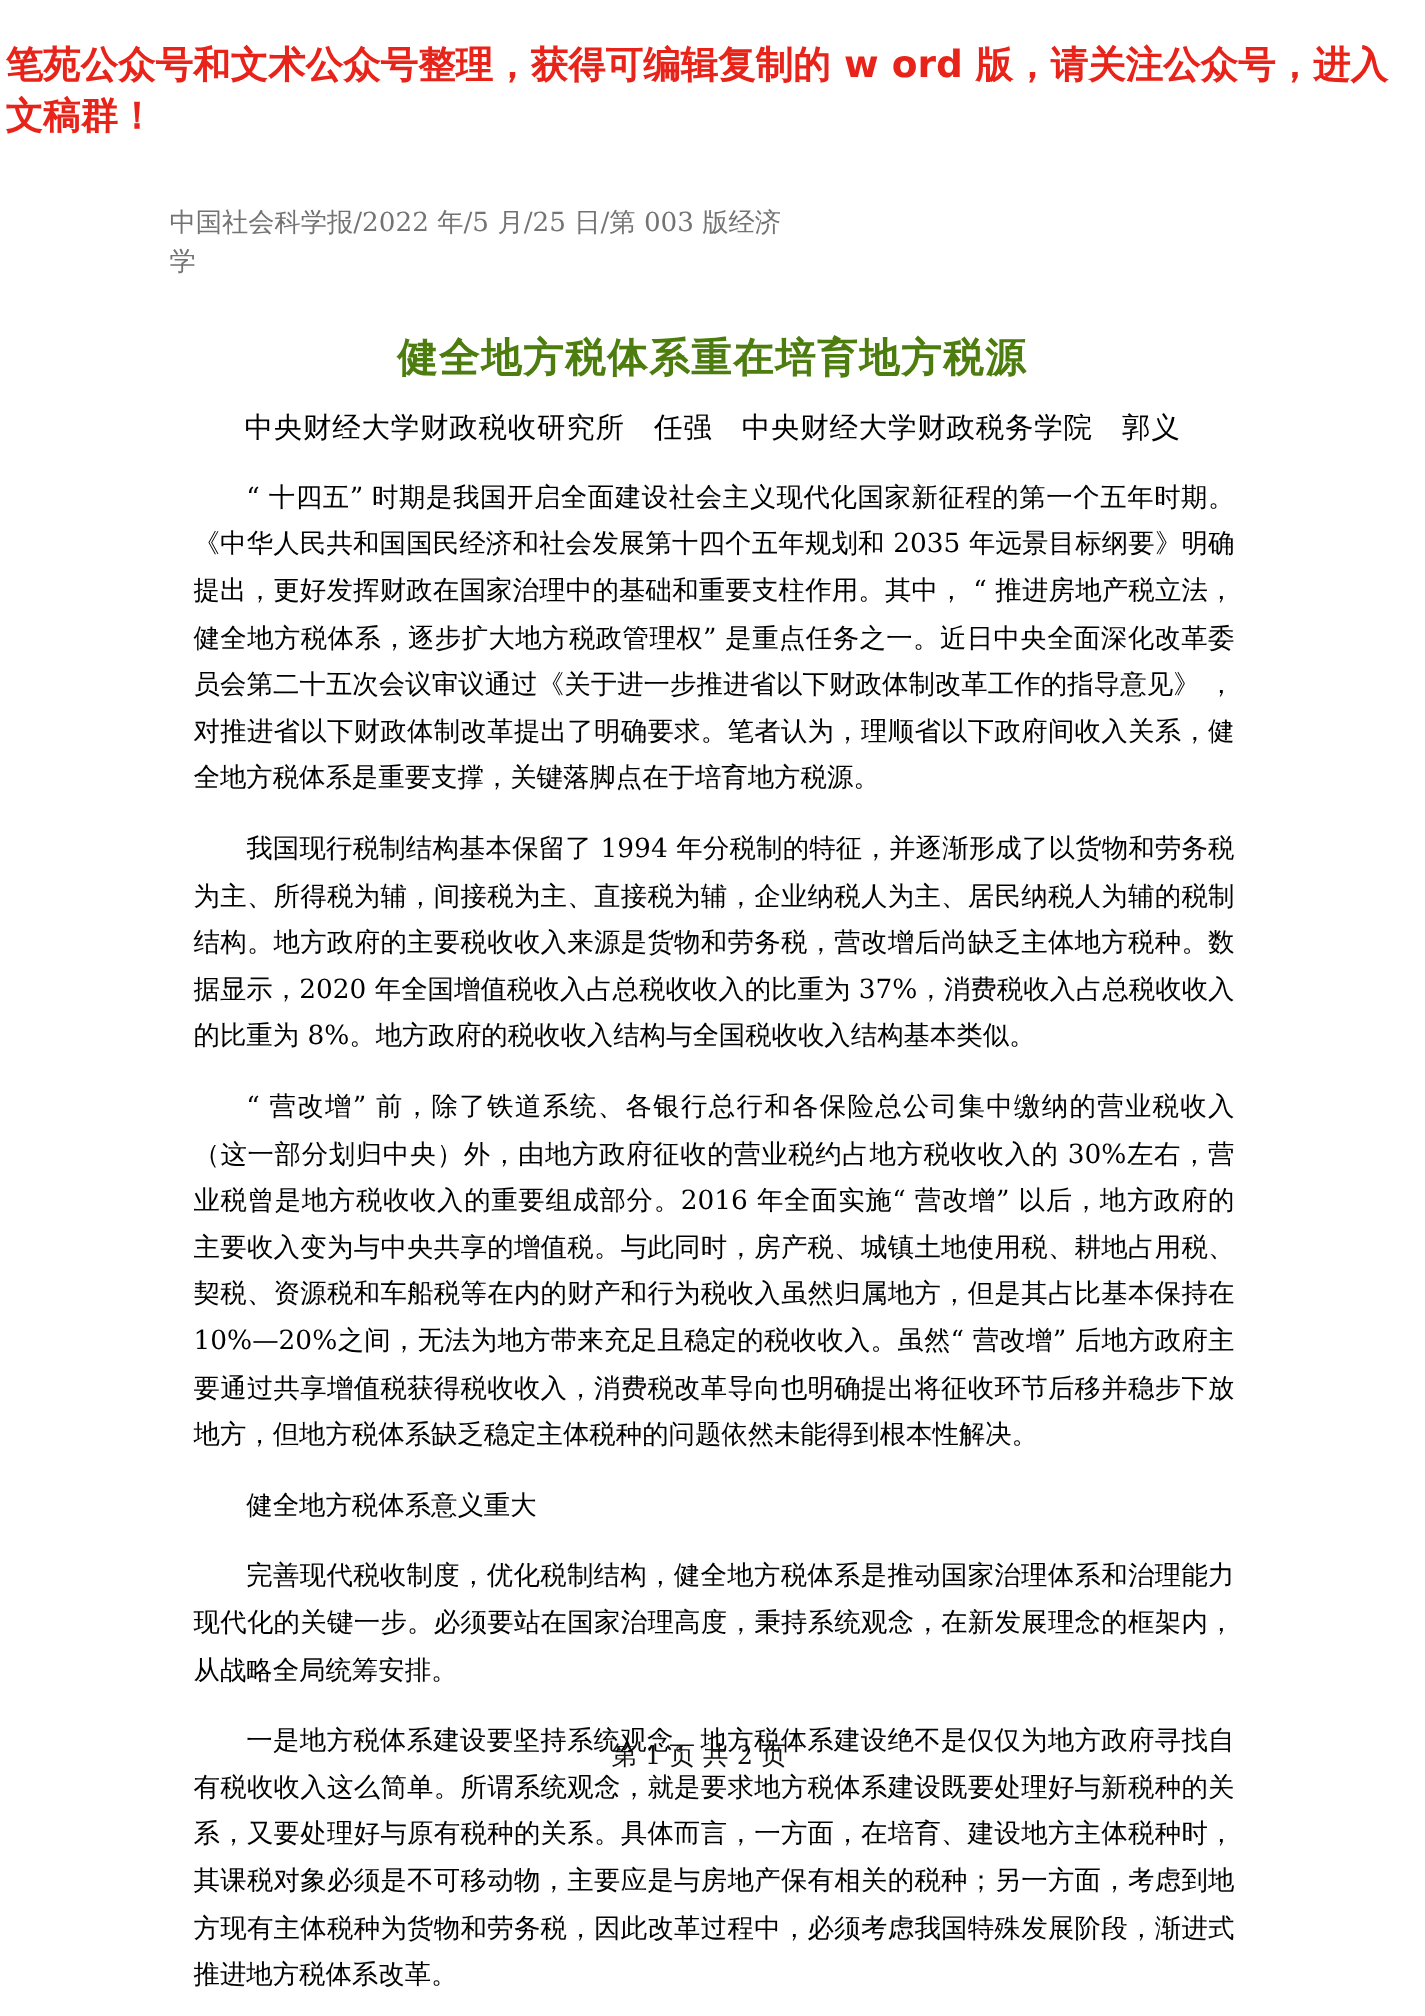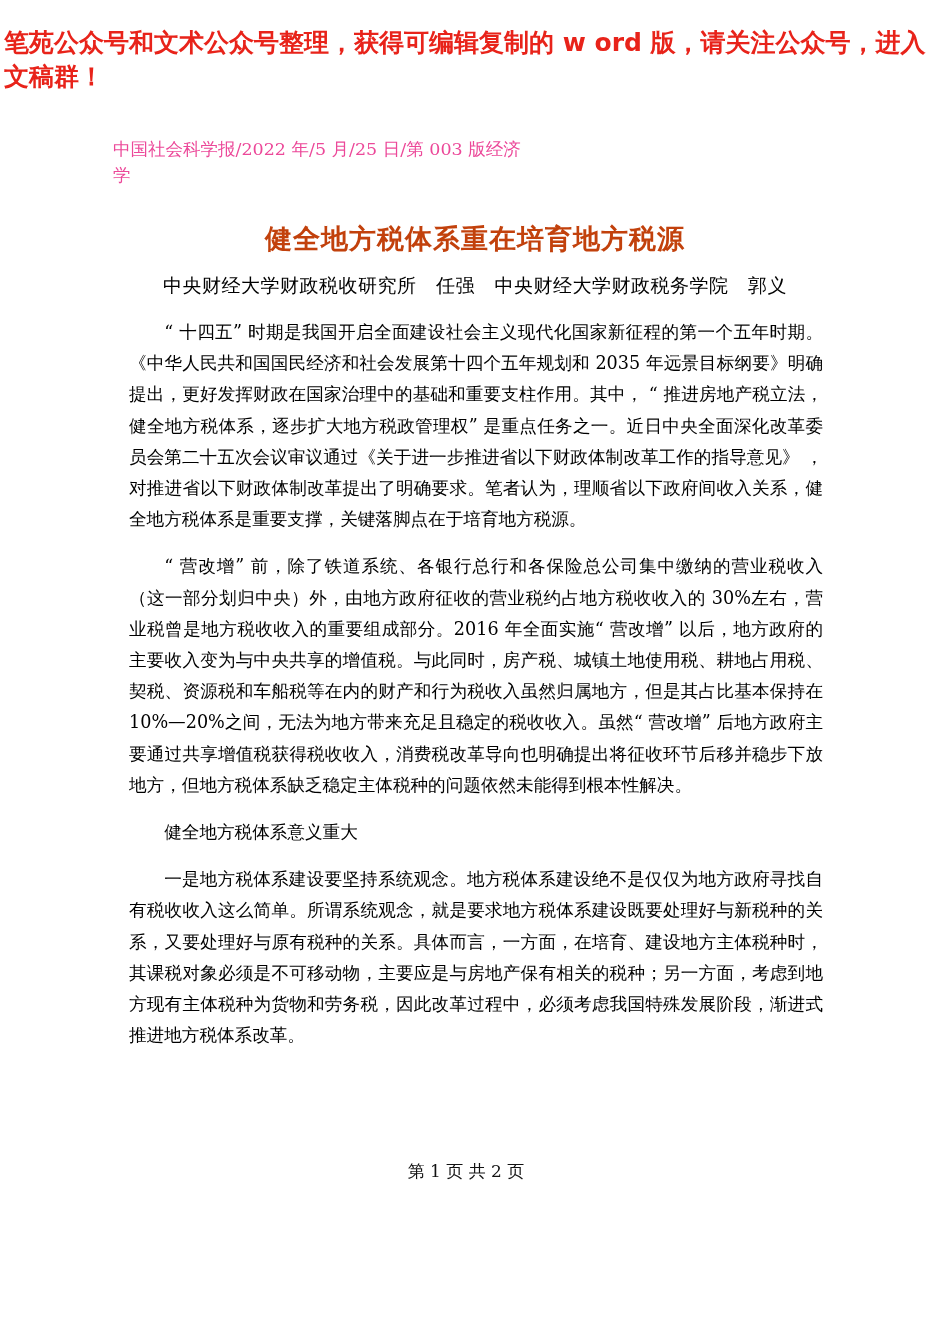--- a/index.html
+++ b/index.html
@@ -37,36 +37,36 @@
   }
 
   
   .source-line {
     position: absolute;
     left: 113px;
     top: 136px;
     width: 420px;
     font-size: 17.5px;
     line-height: 26px;
-    color: #ec4899;
+    color: #737373;
   }
 
   
   .article-title {
     position: absolute;
     left: 0;
     top: 203px;
     width: 950px;
     text-align: center;
     font-family: "DejaVu Sans", "Liberation Sans", sans-serif;
     font-weight: 700;
     font-size: 27px;
     line-height: 36px;
     letter-spacing: 1px;
-    color: #c2410c;
+    color: #4d7c0f;
   }
 
   
   .byline {
     position: absolute;
     left: 0;
     top: 258px;
     width: 950px;
     text-align: center;
     font-size: 19px;
@@ -119,21 +119,23 @@
   <div class="promo-banner">笔苑公众号和文术公众号整理，获得可编辑复制的 w ord 版，请关注公众号，进入文稿群！</div>
 
   <div class="source-line">中国社会科学报/2022 年/5 月/25 日/第  003 版经济学</div>
 
   <h1 class="article-title">健全地方税体系重在培育地方税源</h1>
 
   <div class="byline">中央财经大学财政税收研究所　任强　中央财经大学财政税务学院　郭义</div>
 
   <div class="body-col">
     <p>“ 十四五” 时期是我国开启全面建设社会主义现代化国家新征程的第一个五年时期。《中华人民共和国国民经济和社会发展第十四个五年规划和 2035 年远景目标纲要》明确提出，更好发挥财政在国家治理中的基础和重要支柱作用。其中， “ 推进房地产税立法，健全地方税体系，逐步扩大地方税政管理权” 是重点任务之一。近日中央全面深化改革委员会第二十五次会议审议通过《关于进一步推进省以下财政体制改革工作的指导意见》 ，对推进省以下财政体制改革提出了明确要求。笔者认为，理顺省以下政府间收入关系，健全地方税体系是重要支撑，关键落脚点在于培育地方税源。</p>
+    <p>我国现行税制结构基本保留了 1994 年分税制的特征，并逐渐形成了以货物和劳务税为主、所得税为辅，间接税为主、直接税为辅，企业纳税人为主、居民纳税人为辅的税制结构。地方政府的主要税收收入来源是货物和劳务税，营改增后尚缺乏主体地方税种。数据显示，2020 年全国增值税收入占总税收收入的比重为 37%，消费税收入占总税收收入的比重为 8%。地方政府的税收收入结构与全国税收收入结构基本类似。</p>
     <p>“ 营改增” 前，除了铁道系统、各银行总行和各保险总公司集中缴纳的营业税收入（这一部分划归中央）外，由地方政府征收的营业税约占地方税收收入的 30%左右，营业税曾是地方税收收入的重要组成部分。2016 年全面实施“ 营改增” 以后，地方政府的主要收入变为与中央共享的增值税。与此同时，房产税、城镇土地使用税、耕地占用税、契税、资源税和车船税等在内的财产和行为税收入虽然归属地方，但是其占比基本保持在 10%—20%之间，无法为地方带来充足且稳定的税收收入。虽然“ 营改增” 后地方政府主要通过共享增值税获得税收收入，消费税改革导向也明确提出将征收环节后移并稳步下放地方，但地方税体系缺乏稳定主体税种的问题依然未能得到根本性解决。</p>
     <p class="subhead">健全地方税体系意义重大</p>
+    <p>完善现代税收制度，优化税制结构，健全地方税体系是推动国家治理体系和治理能力现代化的关键一步。必须要站在国家治理高度，秉持系统观念，在新发展理念的框架内，从战略全局统筹安排。</p>
     <p>一是地方税体系建设要坚持系统观念。地方税体系建设绝不是仅仅为地方政府寻找自有税收收入这么简单。所谓系统观念，就是要求地方税体系建设既要处理好与新税种的关系，又要处理好与原有税种的关系。具体而言，一方面，在培育、建设地方主体税种时，其课税对象必须是不可移动物，主要应是与房地产保有相关的税种；另一方面，考虑到地方现有主体税种为货物和劳务税，因此改革过程中，必须考虑我国特殊发展阶段，渐进式推进地方税体系改革。</p>
 
   </div>
 
   <div class="page-footer">第 1 页 共 2 页</div>
 
 </div>
 
 </body></html>

